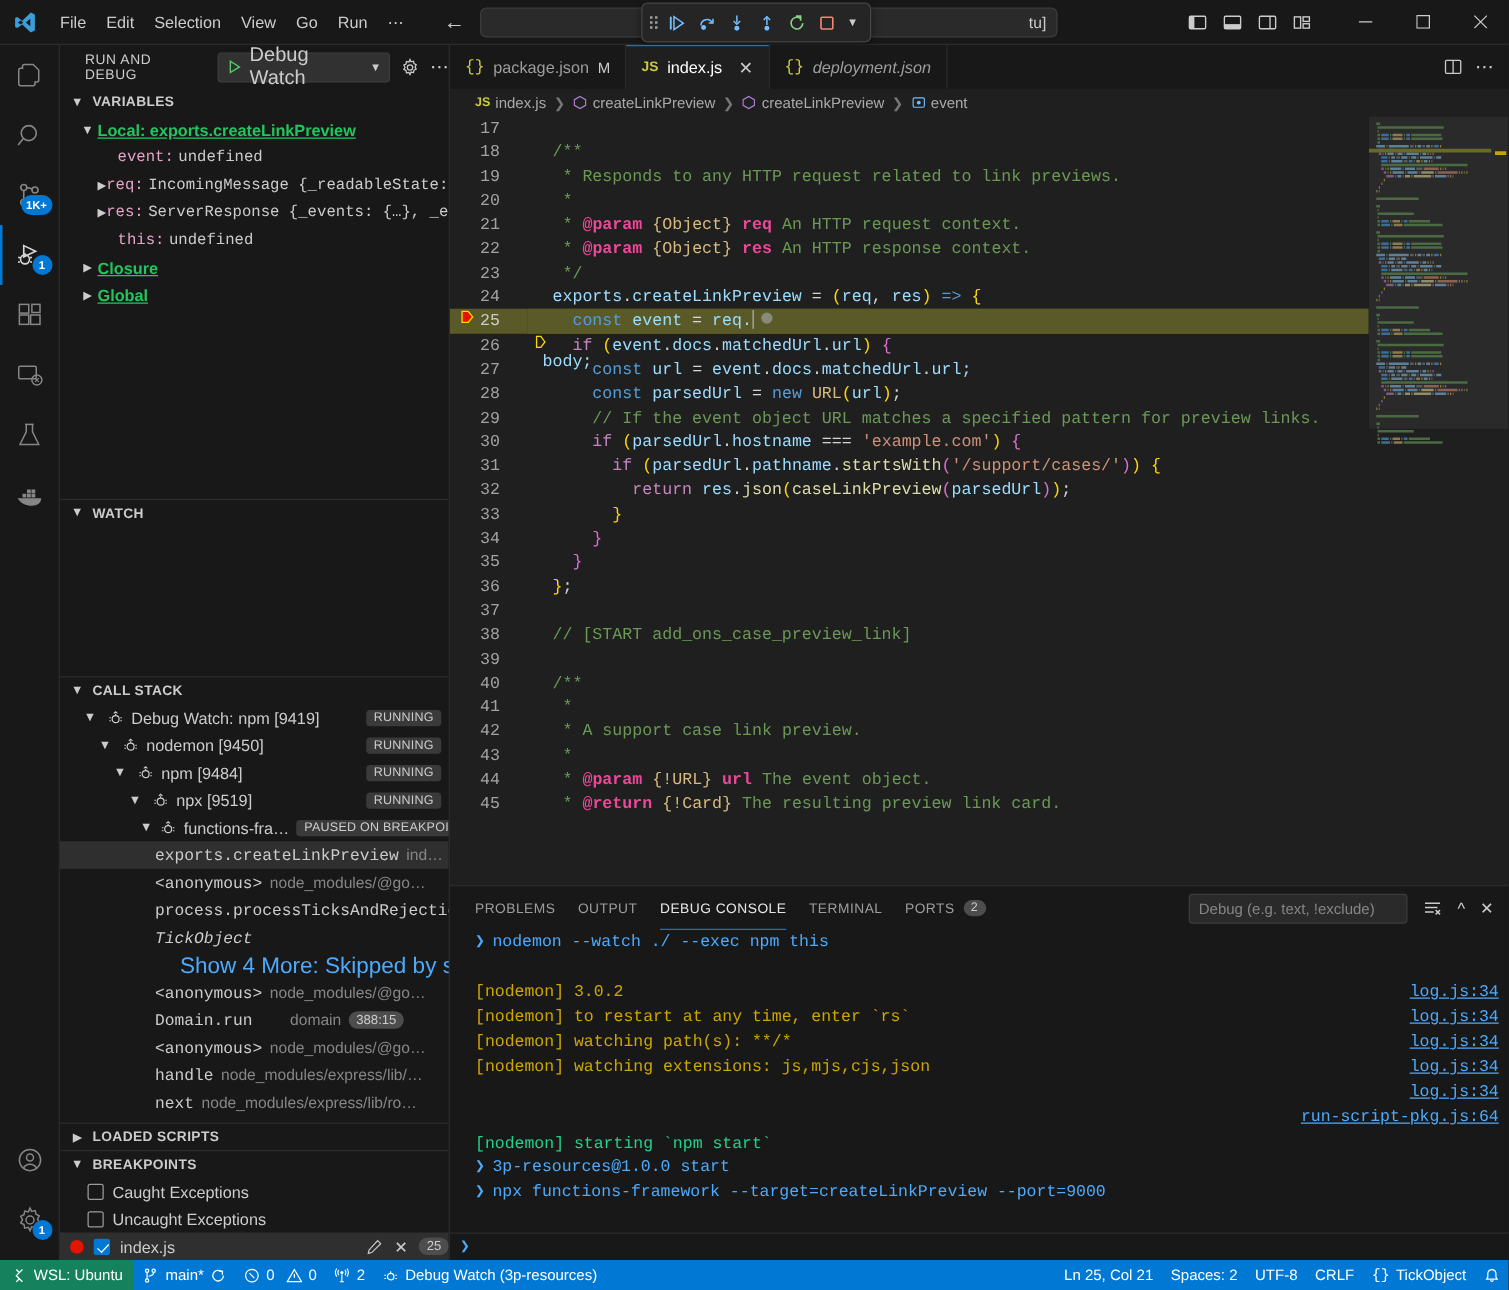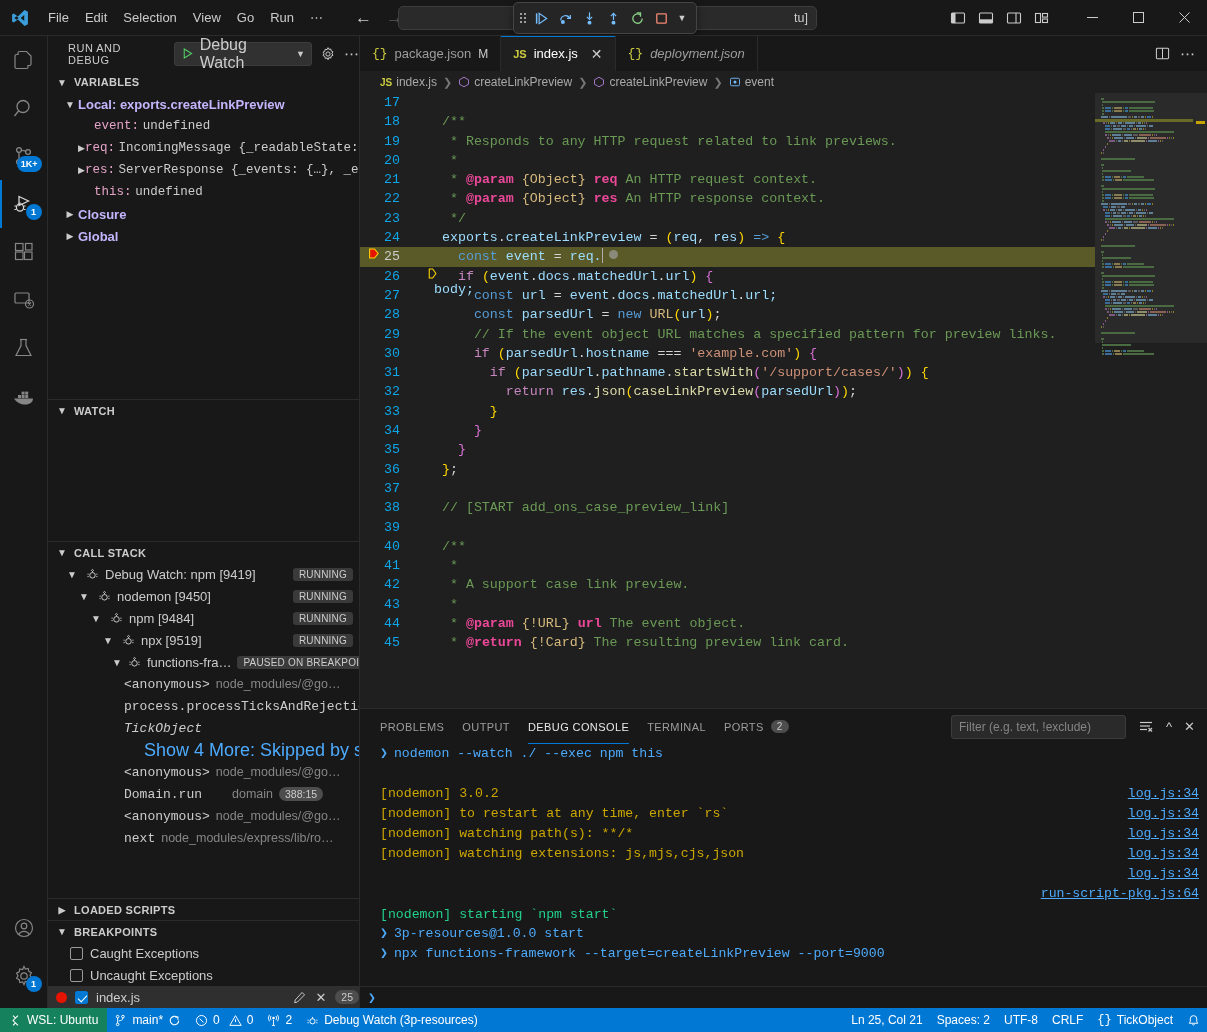--- a/index.html
+++ b/index.html
@@ -21,21 +21,21 @@
   }
   .vscode-logo { width: 40px; display: flex; align-items: center; justify-content: center; }
   .menu { display: flex; gap: 0px; }
   .menu-item {
     padding: 4px 8px; font-size: 13px; color: #cccccc; cursor: default; border-radius: 4px;
   }
   .nav-arrows { display: flex; align-items: center; gap: 14px; margin-left: 24px; }
   .nav-arrow { font-size: 17px; color: #cccccc; line-height: 1; }
   .nav-arrow.dim { color: #5a5a5a; }
   .searchbar {
-    position: absolute; left: 398px; width: 419px; height: 24px;
+    position: absolute; left: 384px; width: 462px; height: 24px;
     background: #2a2a2a; border: 1px solid #3c3c3c; border-radius: 5px;
     display: flex; align-items: center; padding: 0 8px;
     font-size: 12px; color: #bbbbbb; overflow: hidden;
   }
   .searchbar-text { margin-left: auto; color: #cccccc; font-size: 12.5px; }
   .win-controls { position: absolute; right: 0; display: flex; align-items: center; height: 36px; }
   .layout-btns { display: flex; align-items: center; gap: 2px; margin-right: 14px; }
   .layout-btn { width: 26px; height: 24px; display: flex; align-items: center; justify-content: center; border-radius: 4px; }
   .wbtn { width: 46px; height: 36px; display: flex; align-items: center; justify-content: center; color: #cccccc; }
 
@@ -83,21 +83,21 @@
   .section-header {
     height: 22px; display: flex; align-items: center; gap: 4px; padding-left: 6px;
     font-size: 11px; font-weight: bold; color: #cccccc; letter-spacing: .3px;
     border-top: 1px solid #2b2b2b; flex: none;
   }
   .twisty { width: 16px; display: inline-flex; align-items: center; justify-content: center; font-size: 10px; color: #cccccc; }
   .section-body { overflow: hidden; font-size: 13px; }
 
   .var-row { height: 22px; display: flex; align-items: center; white-space: nowrap; font-family: "Liberation Sans", sans-serif; }
   .mono { font-family: "Liberation Mono", monospace; font-size: 12.5px; }
-  .v-name { color: #c4b5fd; }
+  .v-name { color: #22c55e; text-decoration: underline; }
   .v-varname { color: #e4a3c7; }
   .v-val { color: #cccccc; }
   .bold { font-weight: bold; }
 
   .stack-row {
     height: 22px; display: flex; align-items: center; white-space: nowrap; padding-right: 6px; gap: 6px;
   }
   .stack-row.selected { background: #2f2f2f; }
   .stack-label { color: #cccccc; font-size: 13px; }
   .stack-sub { color: #868686; font-size: 12.5px; }
@@ -147,21 +147,21 @@
   .crumb-sep { color: #767676; font-size: 11px; margin: 0 2px; }
 
   .editor-area { flex: 1; display: flex; min-height: 0; position: relative; overflow: hidden; background: #1f1f1f; }
   .code-wrap { flex: 1; display: flex; position: relative; overflow: hidden; }
   .gutter { width: 62px; flex: none; position: relative; }
   .codecol { flex: 1; position: relative; }
   .ln {
     height: 19.3px; line-height: 19.3px; font-family: "Liberation Mono", monospace; font-size: 13.3px;
     white-space: pre; display: flex;
   }
-  .lnum { width: 62px; flex: none; text-align: right; padding-right: 22px; color: #0ea5e9; }
+  .lnum { width: 62px; flex: none; text-align: right; padding-right: 22px; color: #a3a3a3; }
   .lnum.cur { color: #cccccc; }
   .ltext { flex: 1; padding-left: 4px; position: relative; }
   .ln.highlight { background: #5a5a28; }
   .ln.highlight .ltext { background: #5a5a28; }
   .bp-arrow { position: absolute; left: 8px; color: #e7b400; font-size: 13px; line-height: 19.3px; }
 
   
   .t-com { color: #6a9955; }
   .t-jsd { color: #ec4899; font-weight: bold; }
   .t-typ { color: #d7ba7d; }
@@ -552,20 +552,24 @@
             <span>
                 <svg width="13" height="13" viewBox="0 0 16 16">
                   <circle cx="8" cy="9" r="3.4" fill="none" stroke="#cccccc" stroke-width="1.2"></circle>
                   <path d="M3.4 7.6H1.8M3.4 10.6H1.8M12.6 7.6h1.6M12.6 10.6h1.6M8 5.4V3.6M6.2 3.4 8 1.8l1.8 1.6" stroke="#cccccc" stroke-width="1.1" fill="none"></path>
                 </svg>
               </span>
             <span class="stack-label">functions-fra…</span>
             <span class="state-badge">PAUSED ON BREAKPOINT</span>
           </div>
 
+          <div class="stack-row selected" style="padding-left:76px;">
+            <span class="mono stack-label">exports.createLinkPreview</span>
+            <span class="stack-sub">ind…</span>
+          </div>
           <div class="stack-row" style="padding-left:76px;">
             <span class="mono stack-label">&lt;anonymous&gt;</span>
             <span class="stack-sub">node_modules/@go…</span>
           </div>
           <div class="stack-row" style="padding-left:76px;">
             <span class="mono stack-label">process.processTicksAndRejections</span>
           </div>
           <div class="stack-row" style="padding-left:76px;">
             <span class="mono stack-label italic">TickObject</span>
           </div>
@@ -577,20 +581,24 @@
             <span class="stack-sub">node_modules/@go…</span>
           </div>
           <div class="stack-row" style="padding-left:76px;">
             <span class="mono stack-label">Domain.run</span>
             <span class="stack-sub" style="margin-left:24px;">domain</span>
             <span class="num-badge">388:15</span>
           </div>
           <div class="stack-row" style="padding-left:76px;">
             <span class="mono stack-label">&lt;anonymous&gt;</span>
             <span class="stack-sub">node_modules/@go…</span>
+          </div>
+          <div class="stack-row" style="padding-left:76px;">
+            <span class="mono stack-label">handle</span>
+            <span class="stack-sub">node_modules/express/lib/…</span>
           </div>
           <div class="stack-row" style="padding-left:76px;">
             <span class="mono stack-label">next</span>
             <span class="stack-sub">node_modules/express/lib/ro…</span>
           </div>
         </div>
       </div>
 
       <div class="section">
         <div class="section-header">
@@ -1339,21 +1347,21 @@
           </div>
           <div class="ptab">
             <span>TERMINAL</span>
           </div>
           <div class="ptab">
             <span>PORTS</span>
             <span class="ptab-badge">2</span>
           </div>
           <div class="panel-actions">
             <div class="filter-box">
-              <span>Filter (e.g. text, !exclude)</span>
+              <span>Debug (e.g. text, !exclude)</span>
             </div>
             <span>
               <svg width="16" height="16" viewBox="0 0 16 16">
                   <line x1="2" y1="3.5" x2="14" y2="3.5" stroke="#cccccc" stroke-width="1.2"></line>
                   <line x1="2" y1="7" x2="12" y2="7" stroke="#cccccc" stroke-width="1.2"></line>
                   <line x1="2" y1="10.5" x2="9" y2="10.5" stroke="#cccccc" stroke-width="1.2"></line>
                   <path d="M10.5 12.5 14 9M10.5 9l3.5 3.5" stroke="#cccccc" stroke-width="1.2"></path>
                 </svg>
             </span>
             <span style="font-size:13px;color:#cccccc;">^</span>

